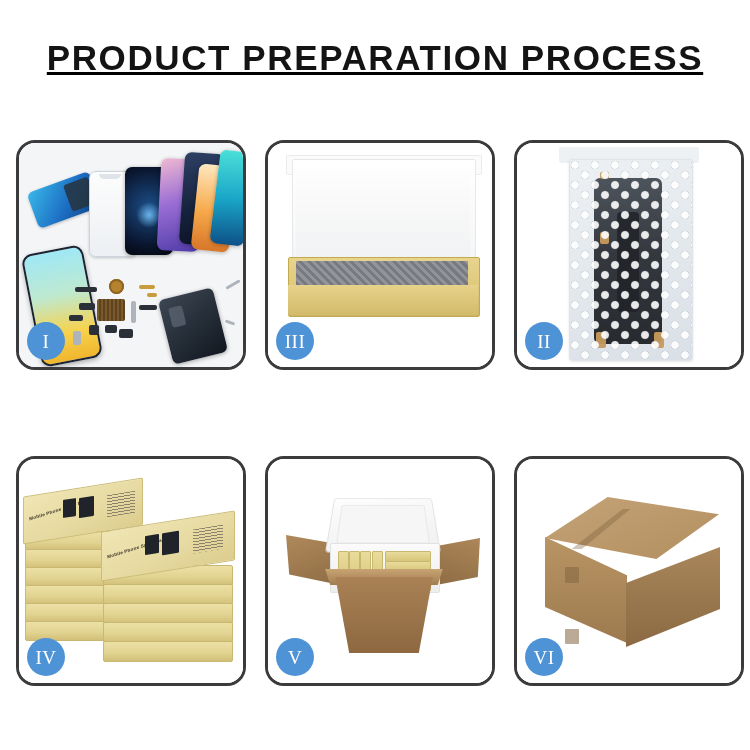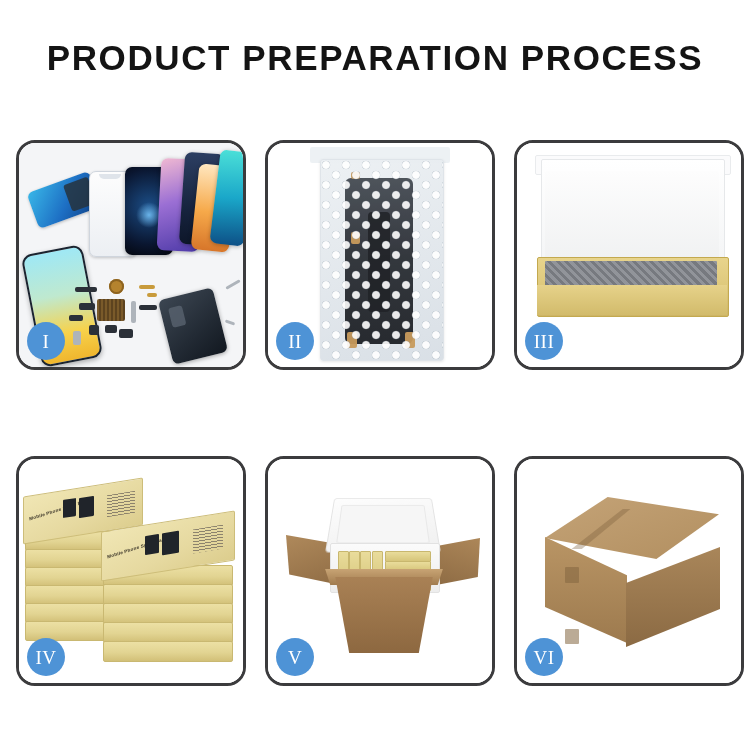--- a/index.html
+++ b/index.html
@@ -1,21 +1,21 @@
 <!DOCTYPE html>
 <html><head>
 <meta charset="utf-8">
 <style>
   html,body{margin:0;padding:0;}
   body{
     width:750px;height:750px;overflow:hidden;background:#ffffff;
     font-family:"Liberation Sans","DejaVu Sans",sans-serif;
     -webkit-font-smoothing:antialiased;
   }
-  .page{position:relative;width:750px;height:578px;box-sizing:border-box;}
+  .page{position:relative;width:750px;height:578px;box-sizing:border-box;text-decoration:underline;}
 
   
   .header{padding-top:38px;text-align:center;}
   .title{
     font-size:35px;line-height:40px;font-weight:700;color:#141414;
     letter-spacing:1.6px;margin:0;white-space:nowrap;
   }
   .subtitle{
     font-size:15.2px;line-height:20px;color:#1c1c1c;margin:10px 0 0 0;
     letter-spacing:.1px;white-space:nowrap;font-weight:400;
@@ -311,44 +311,44 @@
         <div class="chip" style="left:86px;top:182px;width:12px;height:8px;"></div>
         <div class="chip silver" style="left:54px;top:188px;width:8px;height:14px;border-radius:2px;"></div>
         <div class="chip" style="left:100px;top:186px;width:14px;height:9px;border-radius:2px;"></div>
         <div class="chip silver" style="left:206px;top:140px;width:16px;height:3px;transform:rotate(-30deg);"></div>
         <div class="chip silver" style="left:206px;top:178px;width:10px;height:3px;transform:rotate(20deg);"></div>
       </div>
       <div class="badge">I</div>
     </div>
 
     <div class="panel">
+      <div class="stage p3">
+        <div class="b3lidflap"></div>
+        <div class="b3lid"></div>
+        <div class="b3foam"></div>
+        <div class="b3tray"></div>
+        <div class="b3inner"></div>
+        <div class="b3front"></div>
+      </div>
+      <div class="badge">III</div>
+    </div>
+
+    <div class="panel">
       <div class="stage p2">
         <div class="bagtop"></div>
         <div class="bag">
           <div class="bagpart"></div>
           <div class="tab" style="left:30px;top:12px;width:9px;height:7px;"></div>
           <div class="tab" style="left:30px;top:72px;width:9px;height:12px;"></div>
           <div class="tab" style="left:26px;top:172px;width:10px;height:16px;"></div>
           <div class="tab" style="left:84px;top:172px;width:10px;height:16px;"></div>
           <div class="bubbles"></div>
         </div>
       </div>
       <div class="badge">II</div>
-    </div>
-
-    <div class="panel">
-      <div class="stage p3">
-        <div class="b3lidflap"></div>
-        <div class="b3lid"></div>
-        <div class="b3foam"></div>
-        <div class="b3tray"></div>
-        <div class="b3inner"></div>
-        <div class="b3front"></div>
-      </div>
-      <div class="badge">III</div>
     </div>
 
     <div class="panel">
       <div class="stage p4">
 
         <div class="stackbox" style="left:6px;top:72px;width:112px;height:18px;"></div>
         <div class="stackbox" style="left:6px;top:90px;width:112px;height:18px;"></div>
         <div class="stackbox" style="left:6px;top:108px;width:112px;height:18px;"></div>
         <div class="stackbox" style="left:6px;top:126px;width:112px;height:18px;"></div>
         <div class="stackbox" style="left:6px;top:144px;width:112px;height:18px;"></div>

